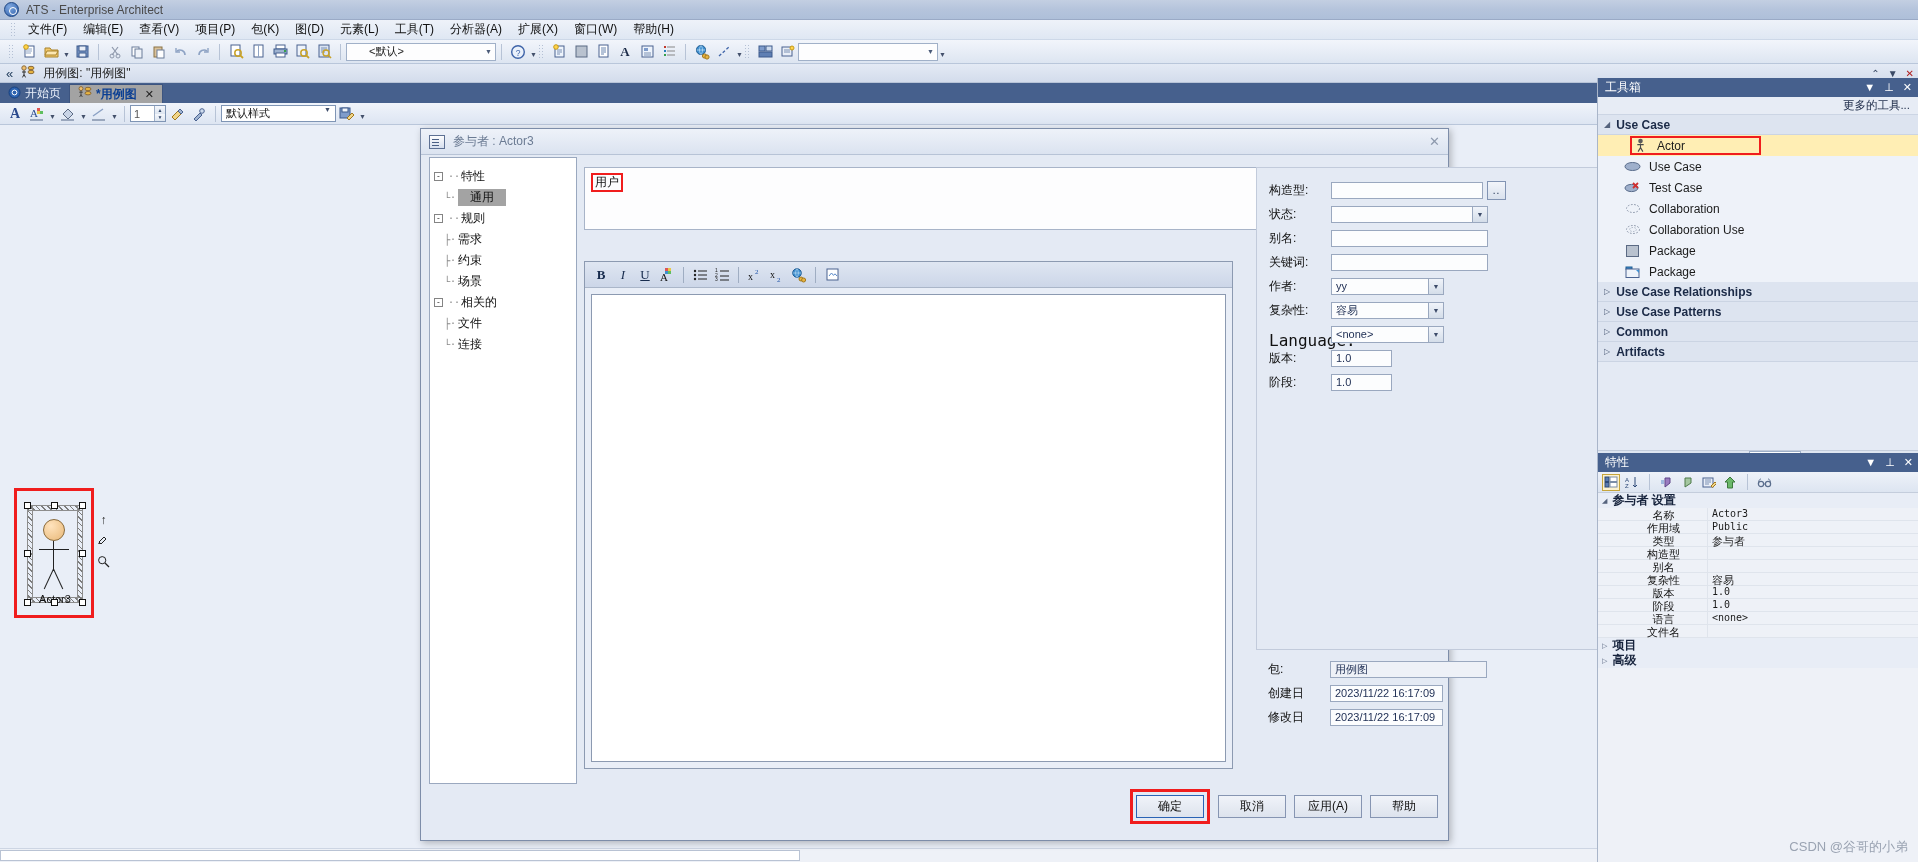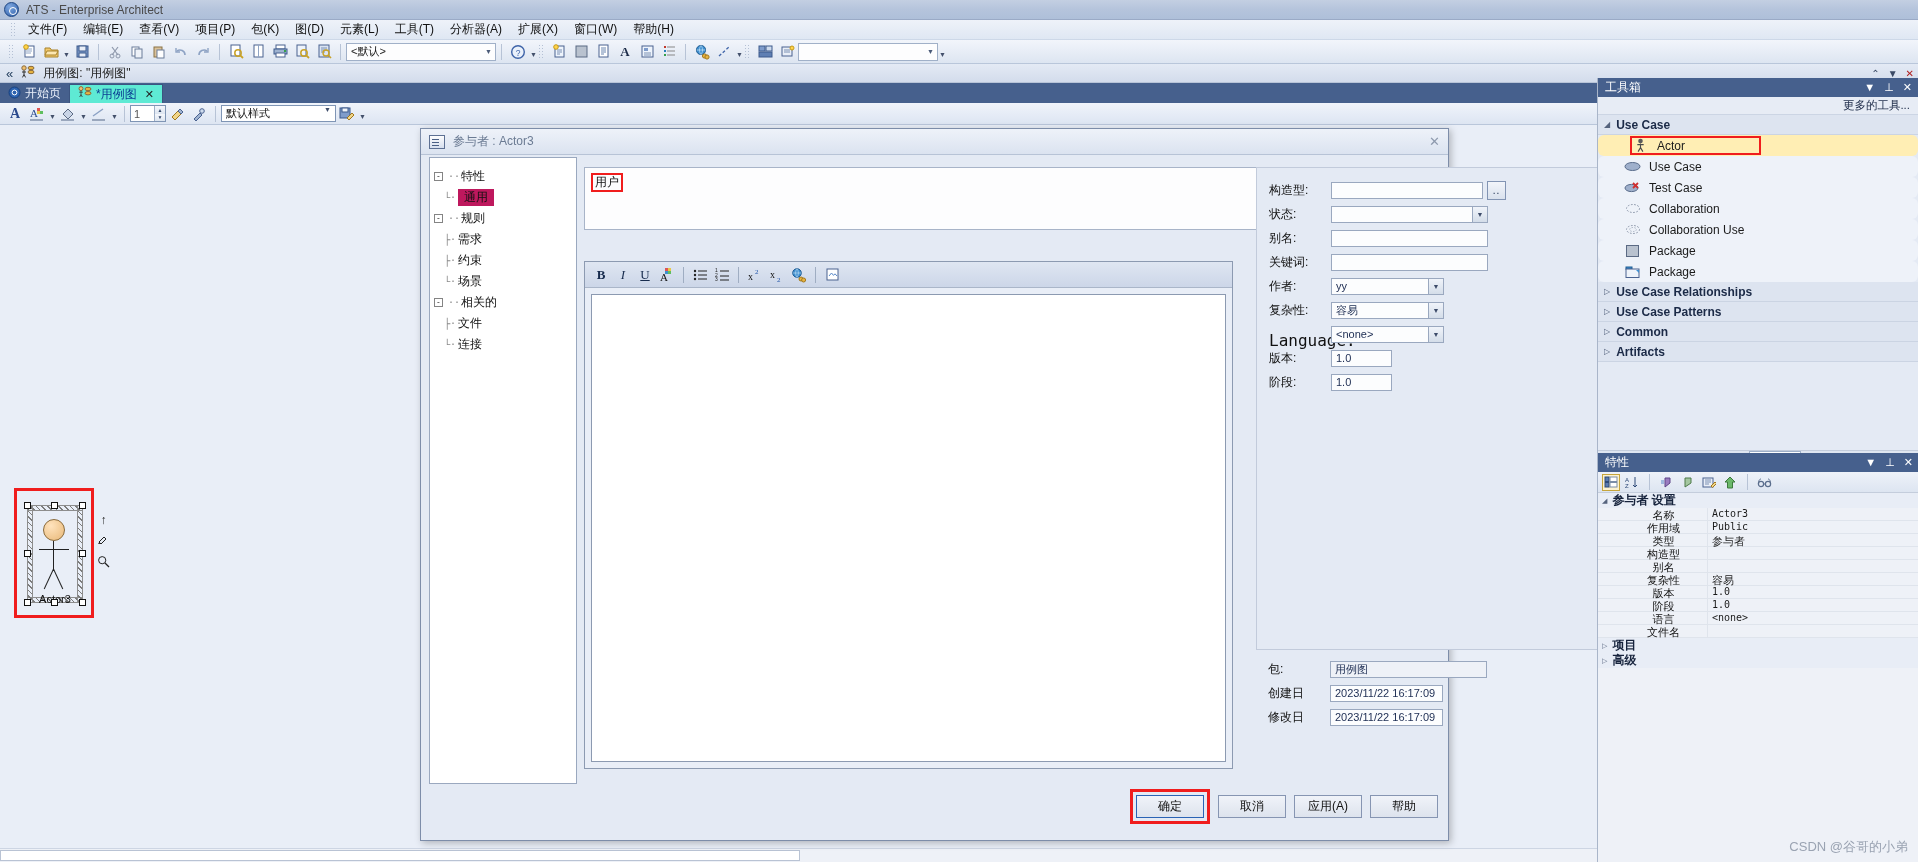--- a/index.html
+++ b/index.html
@@ -53,21 +53,21 @@
   .tb-sep { width: 1px; height: 16px; background: #b7c3d6; margin: 0 5px; }
   .tb-icon {
     width: 20px; height: 20px; margin: 0 1px;
     display: flex; align-items: center; justify-content: center;
     font-size: 12px; color: #33486b; cursor: default; position: relative;
   }
   .tb-arrow { font-size: 7px; color: #43506b; width: 9px; display:flex;align-items:flex-end;justify-content:center;height:20px;padding-bottom:4px; }
   .tb-combo {
     height: 18px; width: 140px; background: #fdfdfe;
     border: 1px solid #a0b0c8; display: flex; align-items: center;
-    font-size: 11px; padding-left: 4px; color: #1a1a1a; position: relative;
+    font-size: 11px; padding-left: 22px; color: #1a1a1a; position: relative;
   }
   .tb-combo .cb-arrow {
     position: absolute; right: 3px; font-size: 7px; color: #4a5a78;
   }
   .tb-combo.wide { width: 150px; }
 
   
   .breadcrumb-bar {
     height: 19px; display: flex; align-items: center;
     background: linear-gradient(to bottom,#e4eaf5,#d3dcec);
@@ -82,21 +82,21 @@
   
   .tabrow {
     height: 20px; background: #46608d; display: flex; align-items: flex-end;
     position: relative;
   }
   .doctab {
     height: 19px; display: flex; align-items: center; gap: 4px;
     padding: 0 8px; font-size: 12px; color: #eaf0fb; cursor: default;
   }
   .doctab.active {
-    background: #5eead4; color: #0b3f93; font-weight: normal;
+    background: #a3a3a3; color: #0b3f93; font-weight: bold;
     border: 1px solid #3c5480; border-bottom: none;
   }
   .doctab .tabclose { font-size: 11px; color: #222; margin-left: 4px; }
   .tabrow-right {
     position: absolute; right: 2px; bottom: 2px; display: flex; gap: 2px;
   }
   .tabrow-right div {
     width: 13px; height: 15px; background: #d7dfee; border: 1px solid #8fa0bd;
     font-size: 8px; color: #1c2d4c; display:flex;align-items:center;justify-content:center;
   }
@@ -195,21 +195,21 @@
   }
   .tnode { display:flex; align-items:center; height: 21px; white-space: nowrap; }
   .tbox {
     width: 9px; height: 9px; border: 1px solid #848484; background:#fff;
     margin-right: 4px; font-size: 8px; line-height: 7px; text-align:center; color:#333;
     font-family: "DejaVu Sans Mono", monospace;
   }
   .tdash { width: 14px; color: #8a8a8a; font-size: 10px; text-align: center;
     font-family: "DejaVu Sans Mono", monospace; }
   .tnode.child { padding-left: 10px; }
-  .tsel { background: #be185d; padding: 0 6px; }
+  .tsel { background: #a3a3a3; padding: 0 12px; }
 
   .right-pane { position: absolute; left: 163px; top: 2px; right: 8px; bottom: 0; }
 
   .name-box {
     position: absolute; left: 0; top: 10px; width: 781px; height: 63px;
     background: #fdfdfe; border: 1px solid #a8b4c8;
     padding: 5px 6px; font-size: 12px; color: #111;
   }
   .name-hl {
     display: inline-block; border: 2px solid #f01d1d; padding: 0 2px; line-height: 15px;
@@ -300,21 +300,21 @@
     border-bottom: 1px solid #ccd5e4;
   }
   .tb-group {
     height: 20px; display:flex; align-items:center; padding-left: 6px;
     background: #dde4f0; font-size: 12px; font-weight: bold; color: #1b2a47;
     border-bottom: 1px solid #cbd4e3;
   }
   .tb-group .tri { font-size: 8px; margin-right: 6px; color:#55637d; }
   .tb-item {
     height: 21px; display:flex; align-items:center; padding-left: 26px;
-    font-size: 12px; color: #1b1b1b; background: #eef2f9; border-radius: 6px;
+    font-size: 12px; color: #1b1b1b; background: #eef2f9;
   }
   .tb-item .ic { width: 17px; height: 15px; margin-right: 8px; position: relative;
     display:flex;align-items:center;justify-content:center; }
   .tb-item.selected { background: #ffeeb4; }
   .tb-item-hl { margin: 0 0 0 6px; border: 2px solid #f01d1d; width: 131px; }
 
   .pane-tabs {
     position: absolute; left: 0; top: 372px; width: 321px; height: 20px;
     background: #dfe6f1; display:flex; align-items:flex-end; border-top:1px solid #c4cddc;
   }

